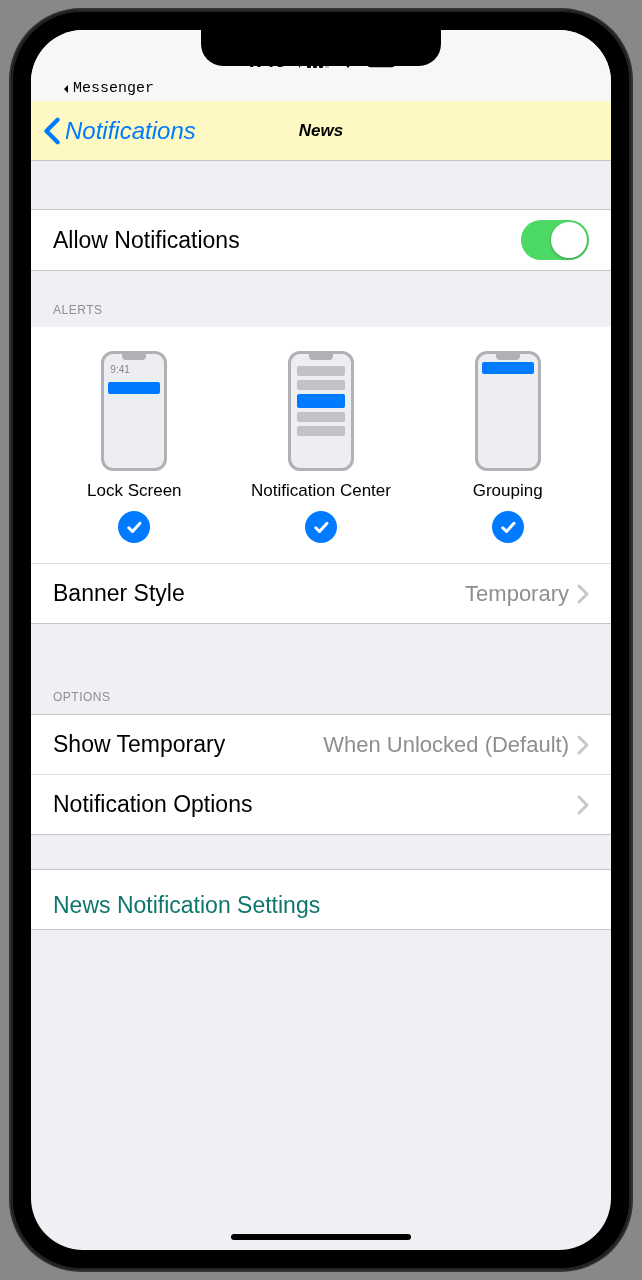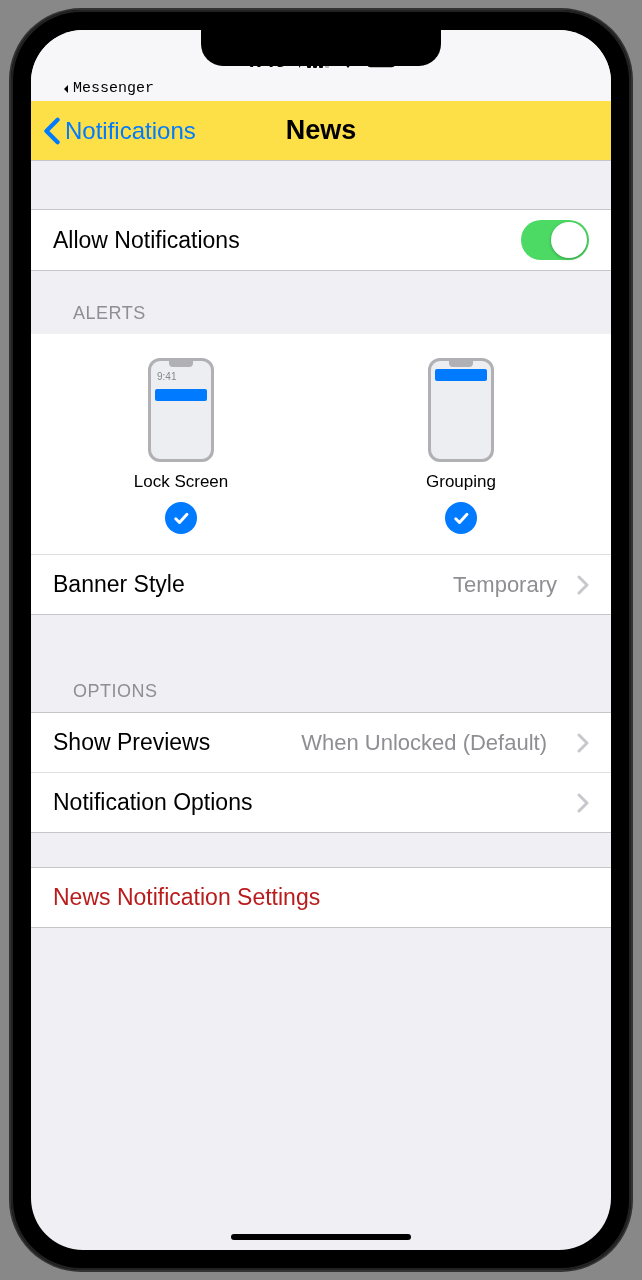--- a/index.html
+++ b/index.html
@@ -56,61 +56,61 @@
     display:flex;
     align-items:center;
     gap:2px;
     font-family:Liberation Mono, monospace;
   }
   
   .nav-bar {
     display: flex;
     align-items: center;
     height: 60px;
-    background: #fde047;
+    background: #fef9c3;
     border-bottom: 1px solid #c6c6c8;
     position: relative;
     padding: 0 12px;
+    font-style: italic;
   }
   .back-btn { display: flex; align-items: center; color: #007aff; font-size: 24px; }
   .back-btn svg { margin-right: 4px; }
   .nav-title {
     position: absolute;
     left: 0; right: 0;
     text-align: center;
-    font-size: 27px;
+    font-size: 17px;
     font-weight: 600;
     pointer-events: none;
   }
   
   .section-header {
-    font-size: 18px;
+    font-size: 12px;
     color: #8e8e93;
     text-transform: uppercase;
     padding: 32px 6px 10px 22px;
     letter-spacing: 0.5px;
-    margin-left: 20px;
   }
   .cell-group { background: #fff; }
   .cell {
     display: flex;
     align-items: center;
     justify-content: space-between;
     min-height: 60px;
     padding: 10px 22px;
     border-top: 1px solid #e0e0e2;
     font-size: 23px;
   }
-  .cell:first-child { border-top: 1px solid #c6c6c8; gap: 22px; }
+  .cell:first-child { border-top: 1px solid #c6c6c8; }
   .cell-group:last-of-type .cell:last-child,
   .cell-group { border-bottom: 1px solid #c6c6c8; }
   .cell-label { flex: 0 0 auto; }
   .cell-value { color: #8e8e93; font-size: 22px; flex:1; text-align:right; padding-right:8px; white-space:nowrap;}
   .chevron { color: #c7c7cc; }
-  .link-cell { color: #b91c1c; }
+  .link-cell { color: #0f766e; align-items: flex-end; }
   .spacer-top { height: 48px; }
   
   .toggle {
     width: 68px; height: 40px; border-radius: 20px;
     background: #4cd964; position: relative;
     flex-shrink: 0;
   }
   .toggle::after {
     content: ""; position: absolute;
     width: 36px; height: 36px; border-radius: 50%;
@@ -124,42 +124,42 @@
     padding: 24px 10px 20px 10px;
     text-align: center;
   }
   .alert-opt { flex:1; display:flex; flex-direction:column; align-items:center; gap:10px;}
   .alert-opt .label { font-size: 17px; }
   .checkmark {
     width: 32px; height: 32px; border-radius: 50%;
     background: #007aff; display:flex; align-items:center; justify-content:center;
   }
   .mini-phone {
-    width: 66px; height: 104px; border: 3px solid #b0b0b5;
+    width: 66px; height: 120px; border: 3px solid #b0b0b5;
     border-radius: 12px; background: #eceef1; position: relative;
     overflow:hidden;
   }
   .mini-phone .mini-notch{
     position:absolute; top:0; left:50%; transform:translateX(-50%);
     width:24px; height:6px; background:#b0b0b5; border-radius:0 0 4px 4px;
   }
   .mini-phone.lock .time{position:absolute; top:10px; left:6px; font-size:10px; color:#888;}
   .mini-phone .bar{position:absolute; height:12px; background:#007aff; border-radius:2px;}
   .mini-phone.lock .bar{top:28px; left:4px; right:4px;}
   .mini-phone.nc .row{position:absolute; left:6px; right:6px; height:10px; border-radius:2px;}
   .mini-phone.nc .g{background:#c0c2c8;}
   .mini-phone.nc .r1{top:12px;} .mini-phone.nc .r2{top:26px;}
   .mini-phone.nc .r3{top:40px; background:#007aff; height:14px;}
   .mini-phone.nc .r4{top:58px;} .mini-phone.nc .r5{top:72px;}
   .mini-phone.banner .bar{top:8px; left:4px; right:4px;}
   .home-indicator{
     position:absolute; bottom:10px; left:50%; transform:translateX(-50%);
     width:180px; height:6px; background:#000; border-radius:3px;
   }
-  .cell.inset{border-top:1px solid #e0e0e2;gap:12px;}
+  .cell.inset{border-top:1px solid #e0e0e2;}
   .sig-bars{display:inline-flex; align-items:flex-end; gap:2px;}
   .sig-bars span{width:4px; background:#000; border-radius:1px;}
   .sig-bars span:nth-child(1){height:6px;} .sig-bars span:nth-child(2){height:9px;}
   .sig-bars span:nth-child(3){height:12px;} .sig-bars span:nth-child(4){height:15px; background:#bbb;}
 </style>
 </head>
 <body>
 
 <div class="phone-frame">
   <div class="screen">
@@ -225,20 +225,36 @@
             <div class="bar"></div>
           </div>
           <div class="label">Lock Screen</div>
           <div class="checkmark">
             <svg width="18" height="18" viewBox="0 0 24 24" fill="none" stroke="#fff" stroke-width="4" stroke-linecap="round" stroke-linejoin="round">
                 <polyline points="5,13 10,18 20,7"></polyline>
               </svg>
           </div>
         </div>
         <div class="alert-opt">
+          <div class="mini-phone nc">
+            <div class="mini-notch"></div>
+            <div class="row g r1"></div>
+              <div class="row g r2"></div>
+              <div class="row r3"></div>
+              <div class="row g r4"></div>
+              <div class="row g r5"></div>
+          </div>
+          <div class="label">Notification Center</div>
+          <div class="checkmark">
+            <svg width="18" height="18" viewBox="0 0 24 24" fill="none" stroke="#fff" stroke-width="4" stroke-linecap="round" stroke-linejoin="round">
+                <polyline points="5,13 10,18 20,7"></polyline>
+              </svg>
+          </div>
+        </div>
+        <div class="alert-opt">
           <div class="mini-phone banner">
             <div class="mini-notch"></div>
             <div class="bar"></div>
           </div>
           <div class="label">Grouping</div>
           <div class="checkmark">
             <svg width="18" height="18" viewBox="0 0 24 24" fill="none" stroke="#fff" stroke-width="4" stroke-linecap="round" stroke-linejoin="round">
                 <polyline points="5,13 10,18 20,7"></polyline>
               </svg>
           </div>
@@ -252,21 +268,21 @@
           </svg>
       </div>
     </div>
 
     <div style="height:34px;"></div>
 
 
     <div class="section-header">Options</div>
     <div class="cell-group">
       <div class="cell">
-        <span class="cell-label">Show Previews</span>
+        <span class="cell-label">Show Temporary</span>
         <span class="cell-value">When Unlocked (Default)</span>
         <svg class="chevron" width="12" height="20" viewBox="0 0 12 20" fill="none" stroke="#c7c7cc" stroke-width="3" stroke-linecap="round" stroke-linejoin="round">
             <polyline points="2,2 10,10 2,18"></polyline>
           </svg>
       </div>
       <div class="cell">
         <span class="cell-label">Notification Options</span>
         <svg class="chevron" width="12" height="20" viewBox="0 0 12 20" fill="none" stroke="#c7c7cc" stroke-width="3" stroke-linecap="round" stroke-linejoin="round">
             <polyline points="2,2 10,10 2,18"></polyline>
           </svg>

